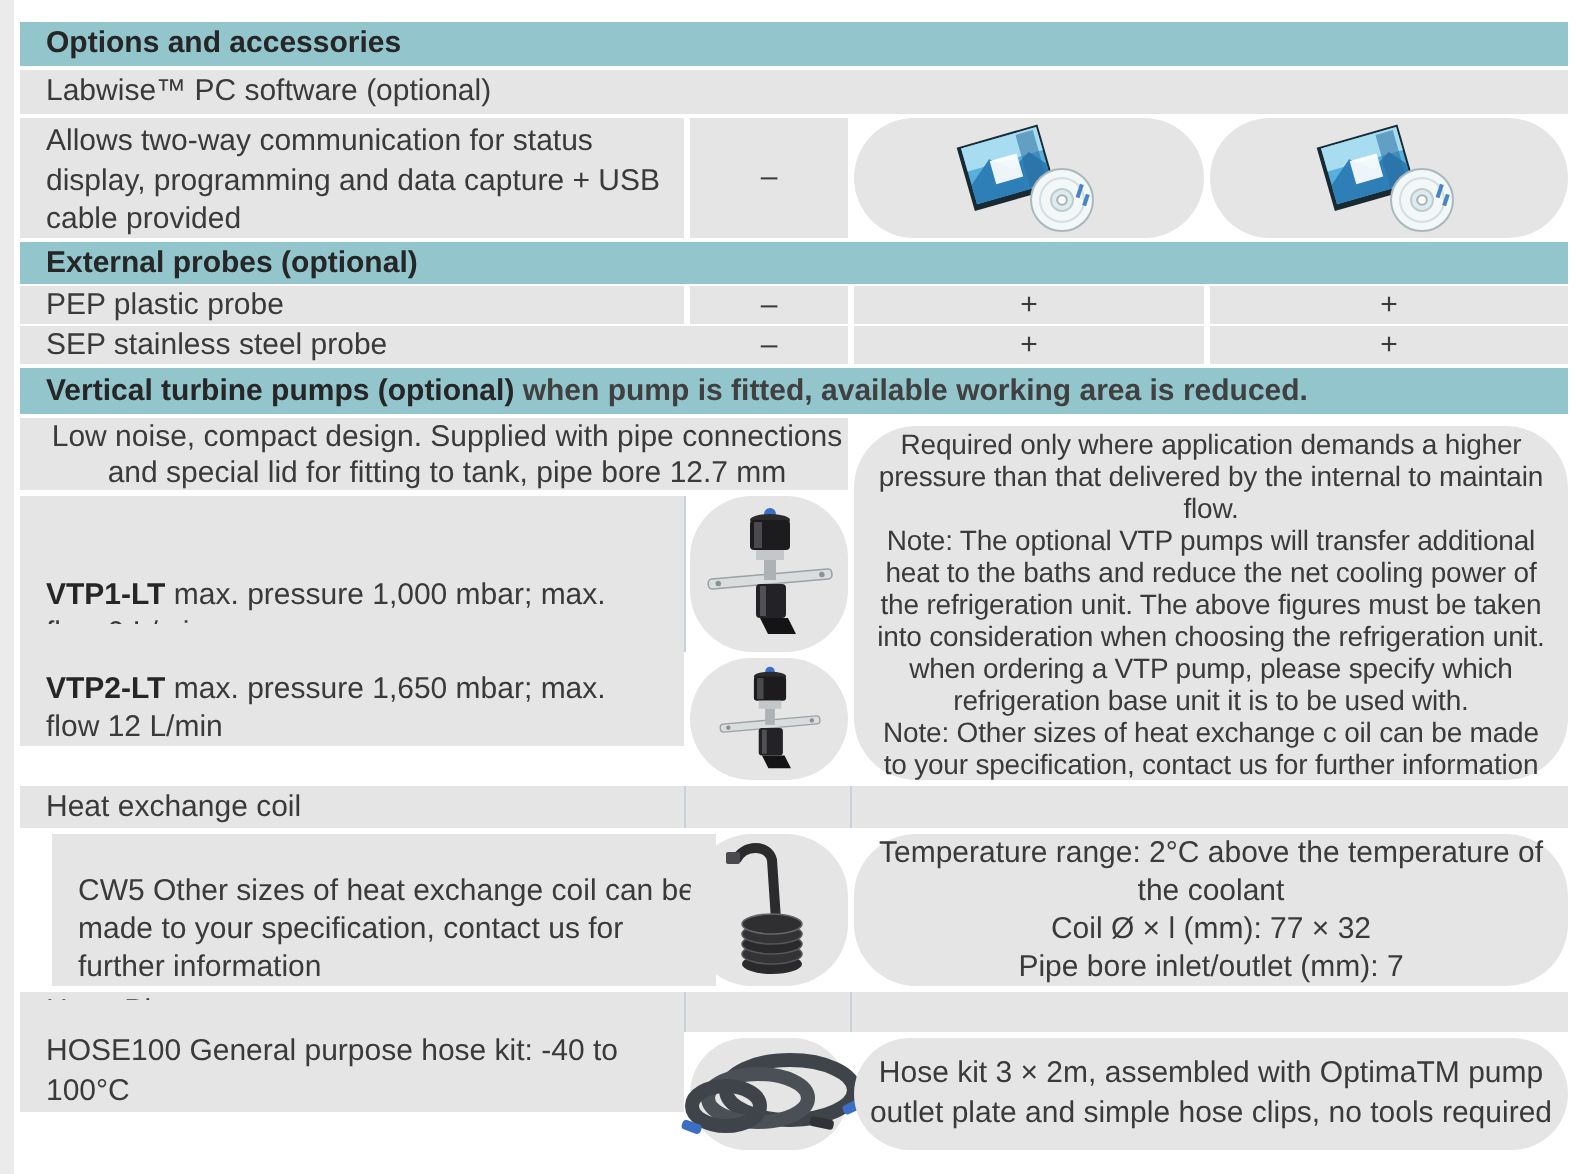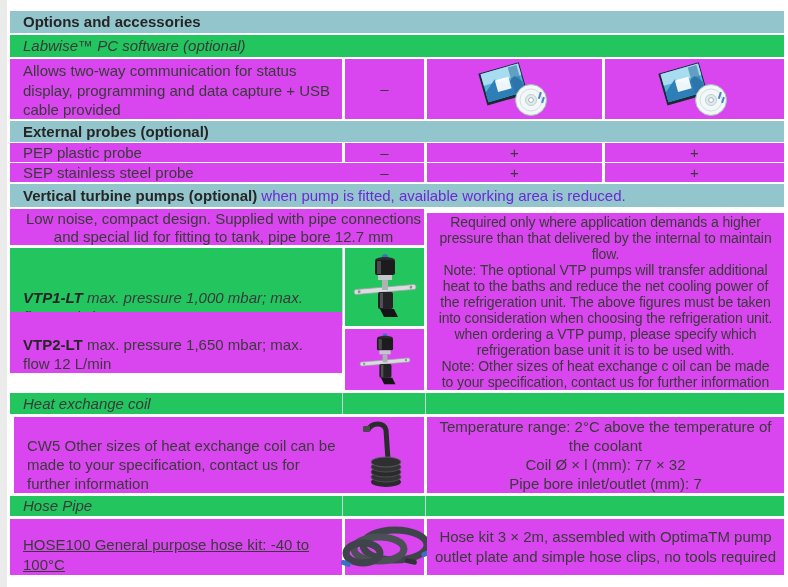--- a/index.html
+++ b/index.html
@@ -3,26 +3,26 @@
 <meta charset="utf-8">
 <style>
   html,body{margin:0;padding:0;}
   body{
     width:788px;height:587px;position:relative;background:#ffffff;
     font-family:"Liberation Sans","DejaVu Sans",sans-serif;
     color:#3a3a3a;overflow:hidden;
   }
   .abs{position:absolute;box-sizing:border-box;}
   .teal{background:#92c5cc;color:#262626;font-weight:bold;font-size:15px;}
-  .lb{background:#d946ef;}
-  .white{background:#22c55e;font-style:italic;}
+  .lb{background:#e5e5e5;}
+  .white{background:#e5e5e5;}
   .padl{padding-left:13px;}
   .body-text{font-size:15px;}
   .vcenter{display:flex;align-items:flex-end;}
-  .hcenter{display:flex;align-items:center;justify-content:center;}
+  .hcenter{display:flex;align-items:center;justify-content:center;border-radius:31px;}
   .center-text{text-align:center;}
   .preline{white-space:pre-line;}
   .sym{font-size:15px;text-align:center;}
   .bold{font-weight:bold;color:#262626;}
   .note{font-size:14px;line-height:16px;letter-spacing:-0.1px;}
   .vline{position:absolute;width:1px;background:#c6d4d7;}
   .page-edge{position:absolute;left:0;top:0;width:7px;height:587px;background:#ebebeb;}
 </style>
 </head>
 <body>
@@ -78,21 +78,21 @@
 <div class="abs lb sym" style="left:345px;top:143px;width:79px;height:19px;line-height:19px;">–</div>
 <div class="abs lb sym" style="left:427px;top:143px;width:175px;height:19px;line-height:19px;">+</div>
 <div class="abs lb sym" style="left:605px;top:143px;width:179px;height:19px;line-height:19px;">+</div>
 
 <div class="abs lb padl body-text" style="left:10px;top:163px;width:380px;height:19px;line-height:19px;">SEP stainless steel probe</div>
 <div class="abs lb sym" style="left:345px;top:163px;width:79px;height:19px;line-height:19px;">–</div>
 <div class="abs lb sym" style="left:427px;top:163px;width:175px;height:19px;line-height:19px;">+</div>
 <div class="abs lb sym" style="left:605px;top:163px;width:179px;height:19px;line-height:19px;">+</div>
 
 <div class="abs teal padl" style="left:10px;top:184px;width:774px;height:23px;line-height:23px;">
-  <span>Vertical turbine pumps (optional)</span><span style="font-weight:normal;color:#6d28d9;"> when pump is fitted, available working area is reduced.</span>
+  <span>Vertical turbine pumps (optional)</span><span style="font-weight:bold;color:#404040;"> when pump is fitted, available working area is reduced.</span>
 </div>
 
 <div class="abs lb padl body-text" style="left:10px;top:209px;width:414px;height:36px;line-height:18px;padding-top:1px;text-align:center;">Low noise, compact design. Supplied with pipe connections and special lid for fitting to tank, pipe bore 12.7 mm</div>
 
 <div class="abs lb hcenter center-text note preline" style="left:427px;top:213px;width:357px;height:177px;padding:0 7px;">Required only where application demands a higher pressure than that delivered by the internal to maintain flow.
 Note: The optional VTP pumps will transfer additional heat to the baths and reduce the net cooling power of the refrigeration unit. The above figures must be taken into consideration when choosing the refrigeration unit. when ordering a VTP pump, please specify which refrigeration base unit it is to be used with.
 Note: Other sizes of heat exchange c oil can be made to your specification, contact us for further information</div>
 
 <div class="abs white padl body-text vcenter" style="left:10px;top:248px;width:332px;height:78px;line-height:19px;padding-right:10px;">
   <div>
@@ -140,21 +140,21 @@
     <rect x="28" y="41" width="15" height="17" rx="2" fill="#232327"></rect>
     <rect x="30" y="42" width="3" height="15" fill="#505055"></rect>
     <polygon points="30,58 44,58 48,66 34,66" fill="#141416"></polygon>
   </svg>
 </div>
 
 <div class="abs white padl body-text" style="left:10px;top:393px;width:774px;height:21px;line-height:21px;">Heat exchange coil</div>
 <div class="vline" style="left:342px;top:393px;height:21px;"></div>
 <div class="vline" style="left:425px;top:393px;height:21px;"></div>
 
-<div class="abs lb padl body-text vcenter" style="left:14px;top:417px;width:332px;height:76px;line-height:19px;padding-right:6px;">
+<div class="abs lb padl body-text vcenter" style="left:26px;top:417px;width:332px;height:76px;line-height:19px;padding-right:6px;">
   <div>CW5 Other sizes of heat exchange coil can be made to your specification, contact us for further information</div>
 </div>
 <div class="abs lb hcenter" style="left:345px;top:417px;width:79px;height:76px;">
   <svg width="54" height="70" viewBox="0 0 54 70">
     <path d="M10,10 C14,2 26,2 28,10 L30,40" fill="none" stroke="#2b2b2d" stroke-width="5"></path>
     <rect x="5" y="6" width="7" height="6" rx="1" fill="#4a4a4e"></rect>
     <ellipse cx="28" cy="62" rx="15" ry="5" fill="#2a2a2c"></ellipse>
     <ellipse cx="28" cy="57" rx="15" ry="5" fill="#333336" stroke="#55555a" stroke-width="0.8"></ellipse>
     <ellipse cx="28" cy="52" rx="15" ry="5" fill="#2a2a2c" stroke="#55555a" stroke-width="0.8"></ellipse>
     <ellipse cx="28" cy="47" rx="15" ry="5" fill="#333336" stroke="#55555a" stroke-width="0.8"></ellipse>
@@ -162,21 +162,21 @@
   </svg>
 </div>
 <div class="abs lb hcenter center-text body-text preline" style="left:427px;top:417px;width:357px;height:76px;line-height:19px;">Temperature range: 2°C above the temperature of the coolant
 Coil Ø × l (mm): 77 × 32
 Pipe bore inlet/outlet (mm): 7</div>
 
 <div class="abs white padl body-text" style="left:10px;top:496px;width:774px;height:20px;line-height:20px;">Hose Pipe</div>
 <div class="vline" style="left:342px;top:496px;height:20px;"></div>
 <div class="vline" style="left:425px;top:496px;height:20px;"></div>
 
-<div class="abs lb padl body-text vcenter" style="left:10px;top:519px;width:332px;height:56px;line-height:20px;text-decoration:underline;">
+<div class="abs lb padl body-text vcenter" style="left:10px;top:500px;width:332px;height:56px;line-height:20px;">
   <div>
     <div>HOSE100 General purpose hose kit: -40 to 100°C</div>
   </div>
 </div>
 <div class="abs lb hcenter" style="left:345px;top:519px;width:79px;height:56px;overflow:visible;">
   <svg width="100" height="52" viewBox="0 0 100 52" style="flex:none;">
     <ellipse cx="60" cy="24" rx="32" ry="15" fill="none" stroke="#3e444a" stroke-width="7"></ellipse>
     <ellipse cx="44" cy="28" rx="25" ry="12" fill="none" stroke="#4a5056" stroke-width="7"></ellipse>
     <ellipse cx="28" cy="32" rx="17" ry="10" fill="none" stroke="#3e444a" stroke-width="7"></ellipse>
     <rect x="6" y="40" width="10" height="5" rx="2" fill="#3a6fc4" transform="rotate(20 11 42)"></rect>

